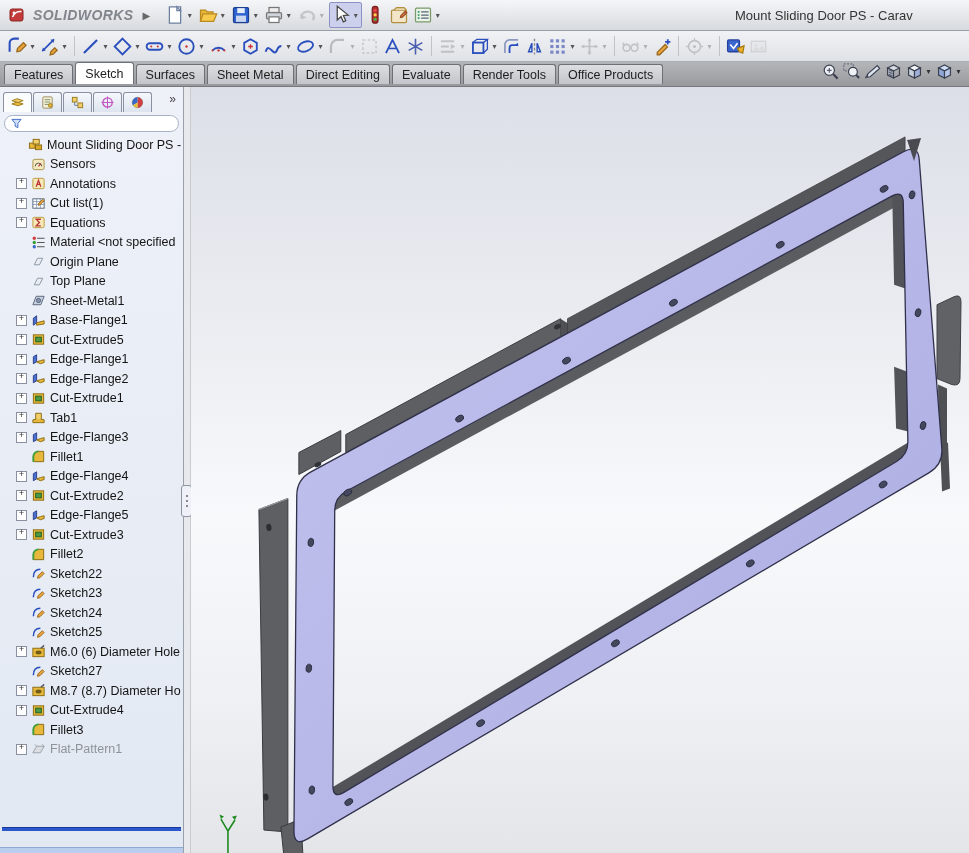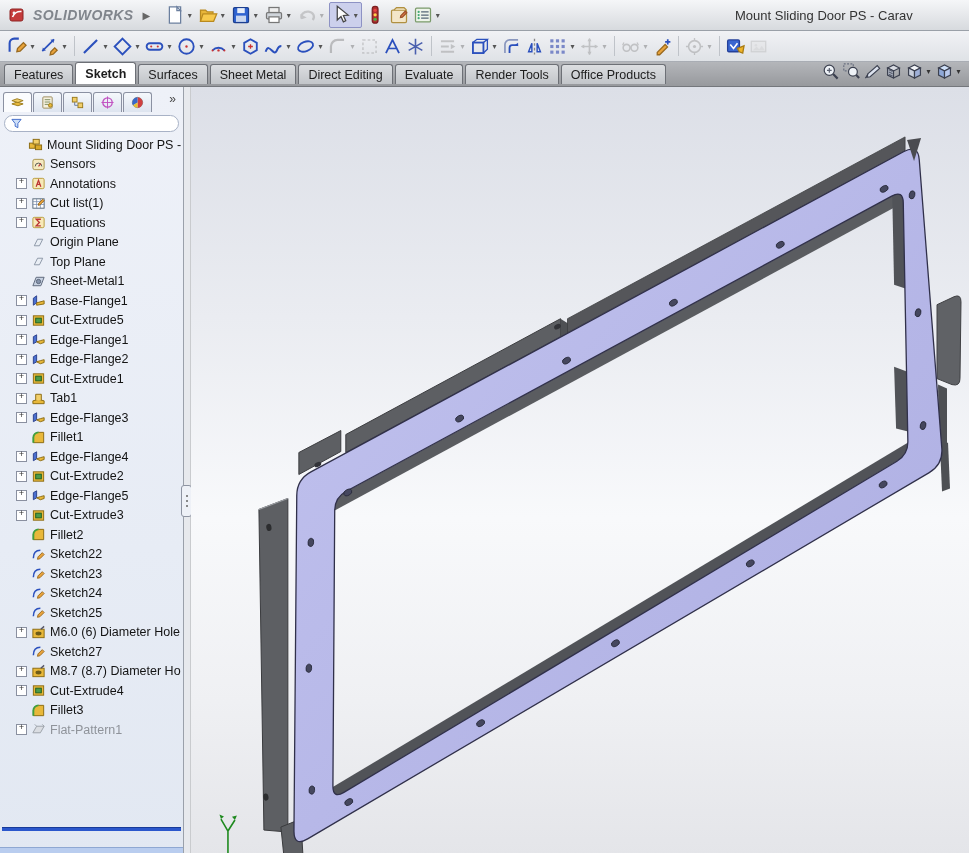--- a/index.html
+++ b/index.html
@@ -16,21 +16,21 @@
   .pressed{background:#ccd0ec;border:1px solid #8d92c4}
   .dis{opacity:.38;filter:grayscale(1)}
   .doc-title{position:absolute;left:735px;top:0;height:30px;display:flex;align-items:center;font-size:13px;color:#333;white-space:nowrap;overflow:hidden;width:234px}
   
   .toolbar2{height:30px;display:flex;align-items:center;background:linear-gradient(#f1f2f5,#dfe2e6);border-bottom:1px solid #a9adb4;padding-left:6px}
   .toolbar2 .tbtn .ic, .toolbar2 .tbtn .ic svg{width:21px;height:21px}
   .sep{width:1px;height:20px;background:#bfc3c9;margin:0 4px;flex:none}
   
   .tabbar{height:24px;background:linear-gradient(#b4b6ba,#97999d);display:flex;align-items:flex-start;padding-left:4px;border-bottom:1px solid #74777c;position:relative}
   .tab{height:19px;padding:0 9px;margin-right:2px;display:flex;align-items:center;font-size:12.5px;color:#1d1d1d;background:linear-gradient(#dcdee1,#c2c5c9);border:1px solid #6d7076;border-bottom:none;border-radius:3px 3px 0 0;white-space:nowrap}
-  .tab.active{background:#ffffff;font-weight:bold;height:21px}
+  .tab.active{background:#ffffff;font-weight:normal;height:21px}
   .viewtools{margin-left:auto;display:flex;align-items:center;gap:2px;padding:0 6px 2px 0}
   .vbtn{display:flex;align-items:center}
   .vbtn .ic,.vbtn .ic svg{width:19px;height:19px;display:block}
   .vbtn .dd{color:#333}
   
   .main{display:flex;height:769px;position:relative}
   .sidebar{width:183px;flex:none;background:linear-gradient(180deg,#eef1f8 0%,#e7ecf5 60%,#e2e8f2 100%);border-right:1px solid #9aa0aa;position:relative;overflow:hidden}
   .gutter{width:6px;flex:none;background:#e7e9ed;border-right:1px solid #c9cbce;position:relative}
   .grip{position:absolute;left:-3px;top:398px;width:9px;height:30px;background:#eef1f7;border:1px solid #8e94a2;border-radius:3px;display:flex;flex-direction:column;align-items:center;justify-content:center;gap:3px}
   .grip i{width:2px;height:2px;background:#666;border-radius:50%;display:block}
@@ -596,20 +596,32 @@
               <rect x="2" y="2.5" width="12" height="11" rx="1.5" fill="#f7e9b8" stroke="#b89a3a"></rect>
               <path d="M10.5 4.5h-5L9 8l-3.5 3.5h5" fill="none" stroke="#b33" stroke-width="1.4"></path>
             </svg>
           </span>
           <span class="tlabel">Equations</span>
         </div>
         <div class="trow">
           <span class="expander noplus"></span>
           <span class="ticon">
             <svg viewBox="0 0 16 16">
+              <circle cx="3.5" cy="3.5" r="1.8" fill="#d04040"></circle>
+              <circle cx="3.5" cy="8" r="1.8" fill="#38a038"></circle>
+              <circle cx="3.5" cy="12.5" r="1.8" fill="#3868c8"></circle>
+              <path d="M6.5 3.5h8M6.5 8h8M6.5 12.5h8" stroke="#555" stroke-width="1.1"></path>
+            </svg>
+          </span>
+          <span class="tlabel">Material &lt;not specified</span>
+        </div>
+        <div class="trow">
+          <span class="expander noplus"></span>
+          <span class="ticon">
+            <svg viewBox="0 0 16 16">
               <path d="M3.5 11.5l3.5-7h5.5l-3.5 7z" fill="#e8edf5" fill-opacity=".65" stroke="#8a94a4"></path>
             </svg>
           </span>
           <span class="tlabel">Origin Plane</span>
         </div>
         <div class="trow">
           <span class="expander noplus"></span>
           <span class="ticon">
             <svg viewBox="0 0 16 16">
               <path d="M3.5 11.5l3.5-7h5.5l-3.5 7z" fill="#e8edf5" fill-opacity=".65" stroke="#8a94a4"></path>

